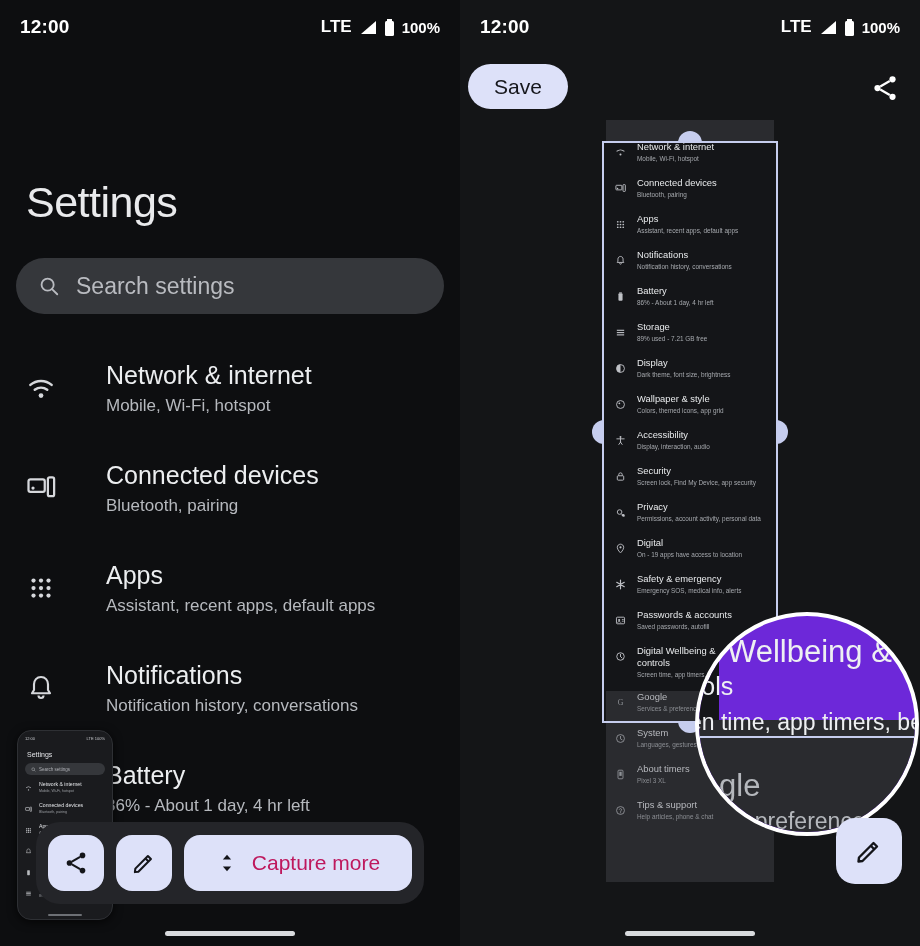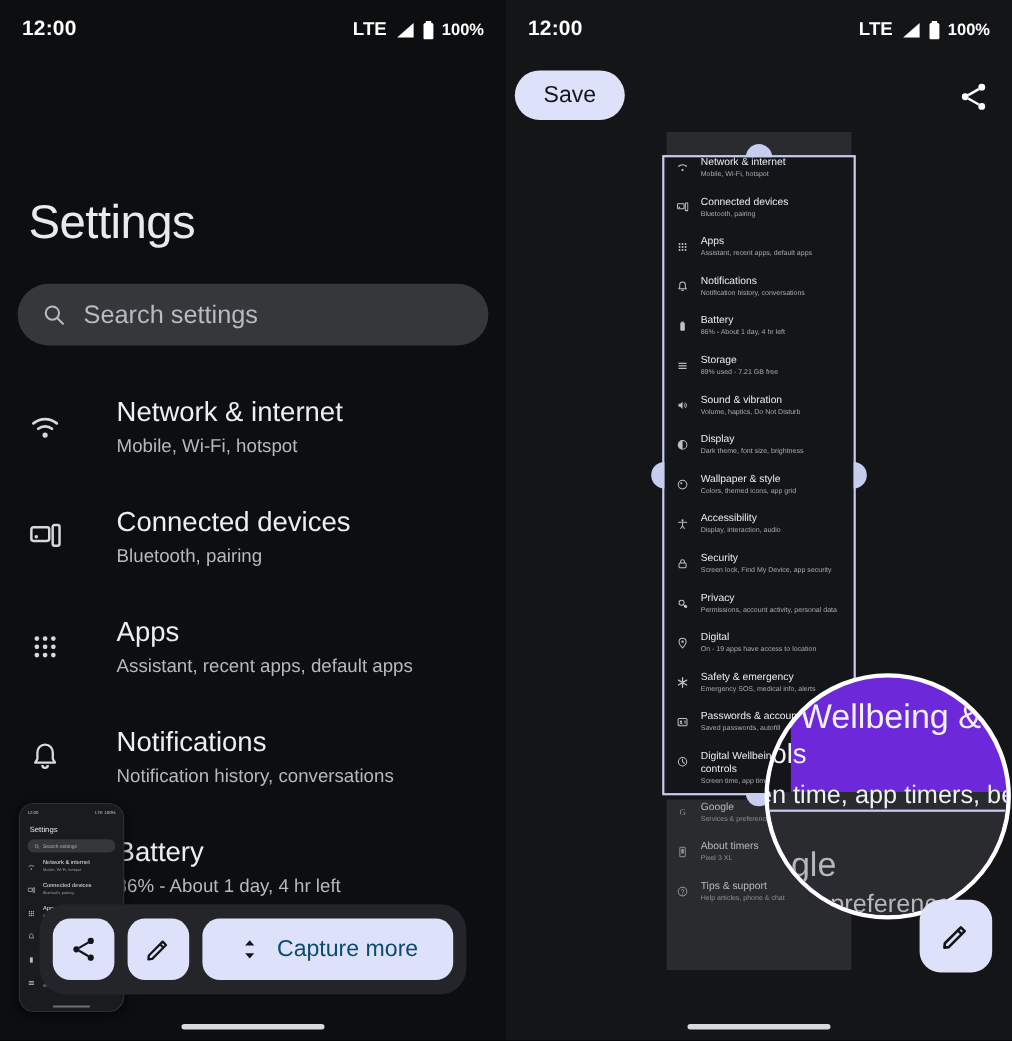--- a/index.html
+++ b/index.html
@@ -72,21 +72,21 @@
     position: absolute; left: 36px; bottom: 42px; width: 388px; height: 82px;
     background: #242529; border-radius: 24px; display: flex; align-items: center;
     padding: 0 12px; gap: 12px; z-index: 7;
   }
   .tb-btn {
     background: #dde1f9; border-radius: 16px; height: 56px;
     display: flex; align-items: center; justify-content: center; color: #14151a;
   }
   .tb-btn.sq { width: 56px; }
   .tb-btn.wide { flex: 1; gap: 14px; padding: 0 18px; }
-  .tb-btn .lbl { font-size: 21px; color: #0c4a6e; }
+  .tb-btn .lbl { font-size: 21px; color: #be185d; }
 
   .navbar {
     position: absolute; bottom: 10px; left: 50%; transform: translateX(-50%);
     width: 130px; height: 5px; background: #d8dadd; border-radius: 3px;
   }
 
   
   .save-btn {
     position: absolute; top: 64px; left: 8px; width: 100px; height: 45px;
     background: #dde1f9; border-radius: 24px; color: #15161b;
@@ -497,33 +497,20 @@
                 </svg>
               </span>
               <div class="mtx">
                 <div class="m1">Storage</div>
                 <div class="m2">89% used - 7.21 GB free</div>
               </div>
             </div>
             <div class="minirow">
               <span class="mic">
                 <svg viewBox="0 0 24 24" width="11" height="11">
-                  <path d="M4 9 h3.5 L12 5 v14 l-4.5-4 H4 Z" fill="#bfc1c6"></path>
-                  <path d="M15 9 a4.5 4.5 0 0 1 0 6" fill="none" stroke="#bfc1c6" stroke-width="1.8"></path>
-                  <path d="M17.5 6.5 a8 8 0 0 1 0 11" fill="none" stroke="#bfc1c6" stroke-width="1.8"></path>
-                </svg>
-              </span>
-              <div class="mtx">
-                <div class="m1">Sound &amp; vibration</div>
-                <div class="m2">Volume, haptics, Do Not Disturb</div>
-              </div>
-            </div>
-            <div class="minirow">
-              <span class="mic">
-                <svg viewBox="0 0 24 24" width="11" height="11">
                   <circle cx="12" cy="12" r="8.6" fill="none" stroke="#bfc1c6" stroke-width="2"></circle>
                   <path d="M12 3.4 A8.6 8.6 0 0 0 12 20.6 Z" fill="#bfc1c6"></path>
                 </svg>
               </span>
               <div class="mtx">
                 <div class="m1">Display</div>
                 <div class="m2">Dark theme, font size, brightness</div>
               </div>
             </div>
             <div class="minirow">
@@ -628,20 +615,32 @@
         <div class="shot-dim" id="dim-region">
             <div class="minirow">
               <span class="mic">
                 <svg viewBox="0 0 24 24" width="11" height="11">
                   <text x="12" y="18" font-size="17" text-anchor="middle" fill="#8e9196" font-family="Liberation Serif, serif">G</text>
                 </svg>
               </span>
               <div class="mtx">
                 <div class="m1">Google</div>
                 <div class="m2">Services &amp; preferences</div>
+              </div>
+            </div>
+            <div class="minirow">
+              <span class="mic">
+                <svg viewBox="0 0 24 24" width="11" height="11">
+                  <circle cx="12" cy="12" r="8.6" fill="none" stroke="#8e9196" stroke-width="2"></circle>
+                  <path d="M12 7.4 v5.4 l3.4 2" fill="none" stroke="#8e9196" stroke-width="2" stroke-linecap="round"></path>
+                </svg>
+              </span>
+              <div class="mtx">
+                <div class="m1">System</div>
+                <div class="m2">Languages, gestures, time</div>
               </div>
             </div>
             <div class="minirow">
               <span class="mic">
                 <svg viewBox="0 0 24 24" width="11" height="11">
                   <rect x="6.6" y="2.6" width="10.8" height="18.8" rx="2" fill="none" stroke="#8e9196" stroke-width="2"></rect>
                   <rect x="9.4" y="6" width="5.2" height="9" fill="#8e9196"></rect>
                 </svg>
               </span>
               <div class="mtx">

